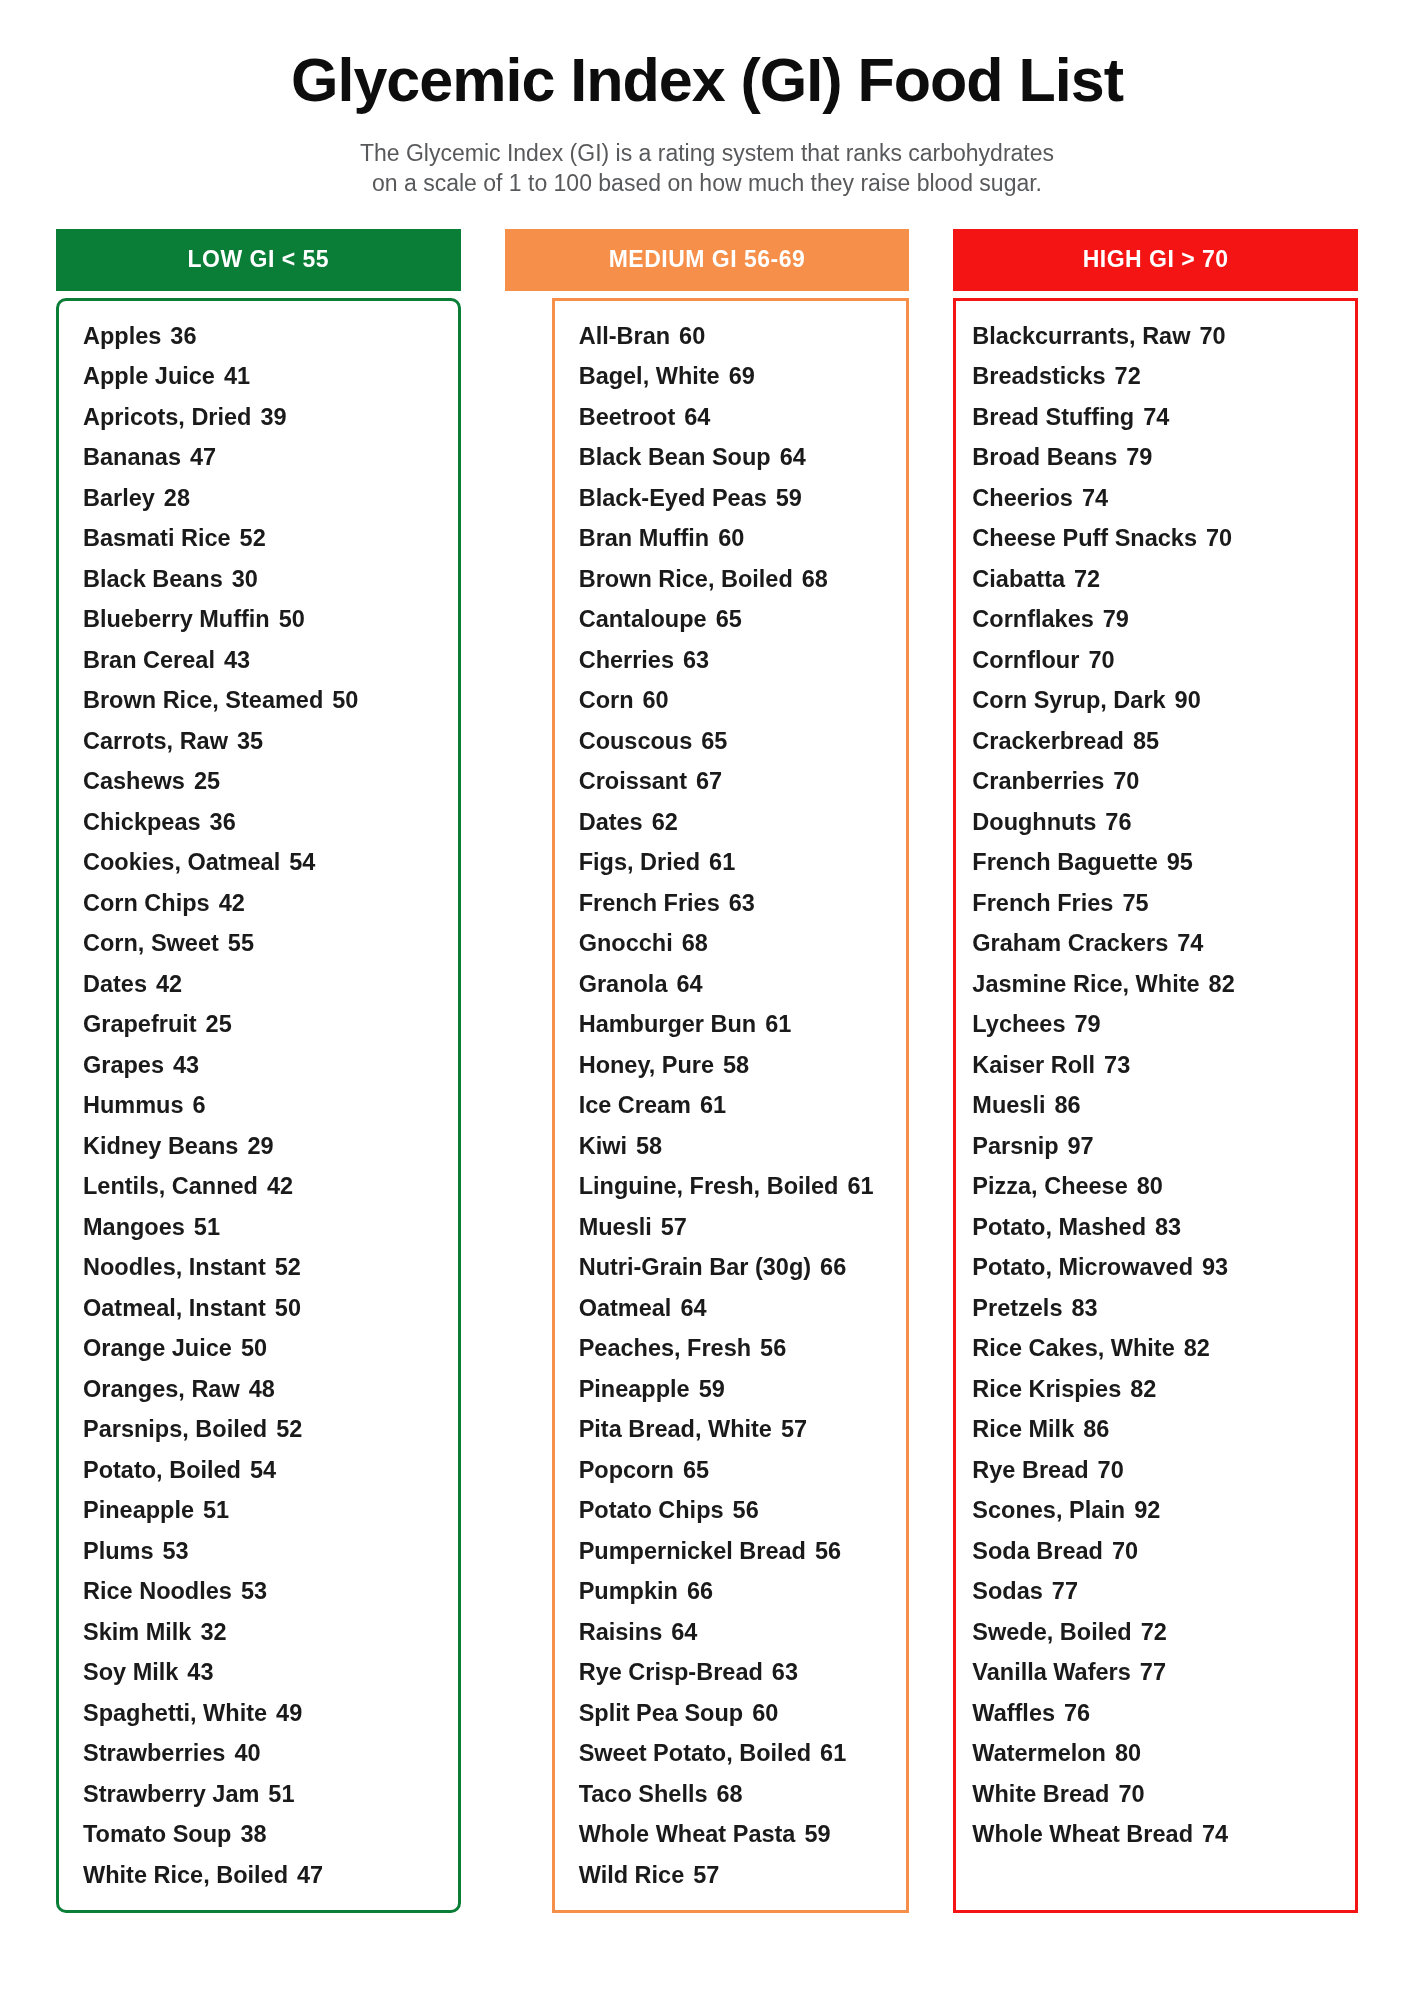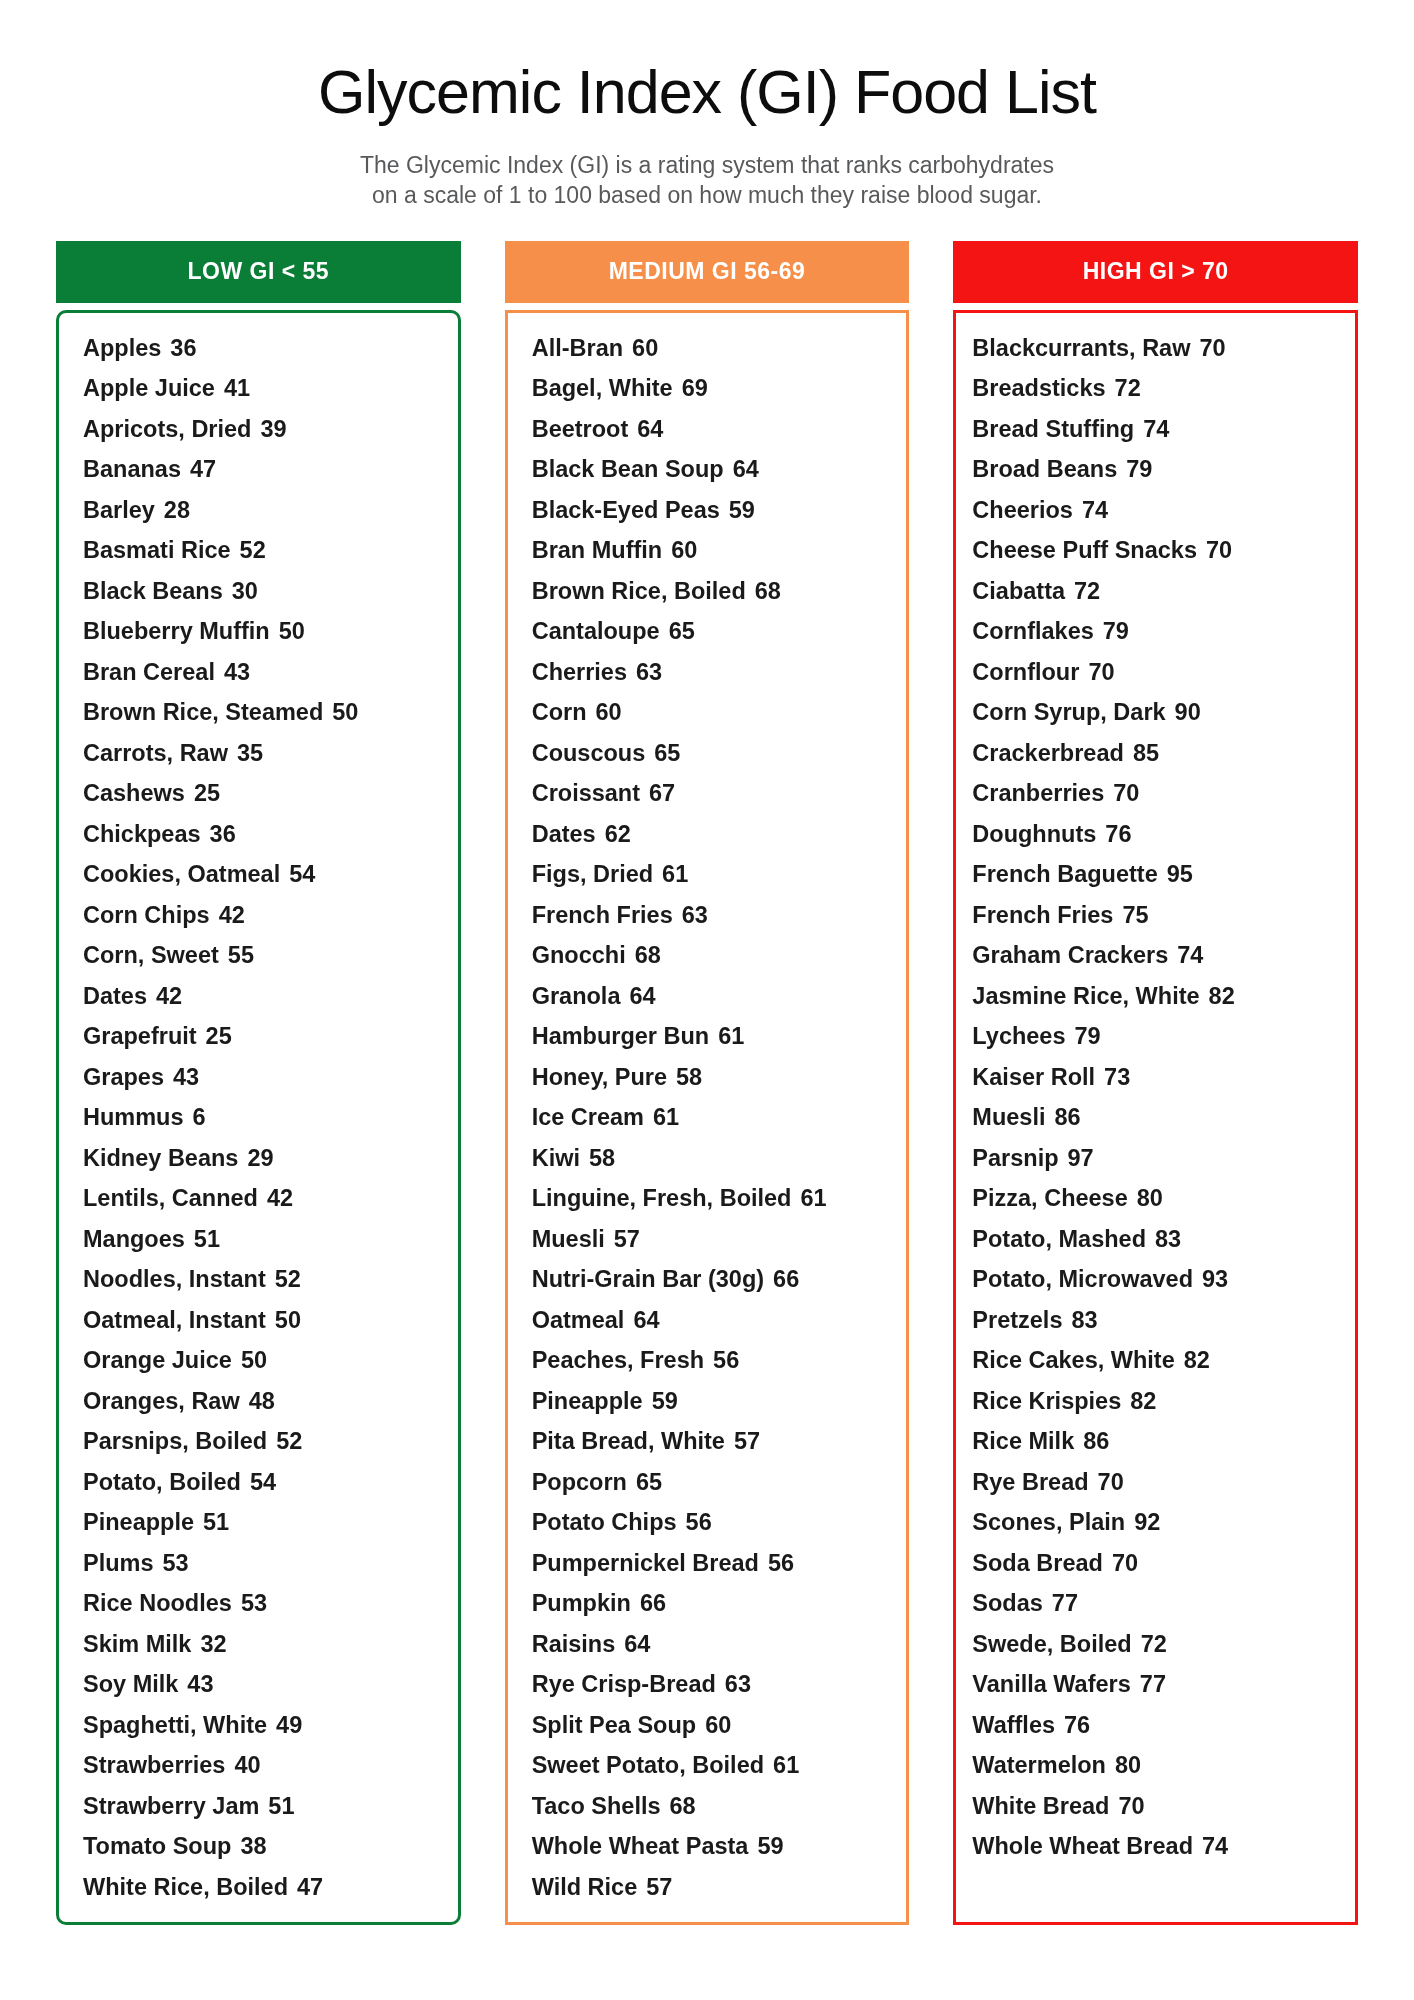--- a/index.html
+++ b/index.html
@@ -10,25 +10,24 @@
     margin: 0 auto;
     overflow: hidden;
     font-family: "Liberation Sans", sans-serif;
     color: #1a1a1a;
   }
   .page { width: 100%; height: 100%; padding: 48px 56px 0 56px; }
 
   .title {
     text-align: center;
     font-size: 61px;
-    font-weight: 400;
+    font-weight: 700;
     letter-spacing: -1px;
     color: #0d0d0d;
     line-height: 1.05;
-    margin-top: 12px;
   }
   .subtitle {
     margin-top: 26px;
     text-align: center;
     font-size: 23px;
     color: #58595b;
     line-height: 1.32;
     font-weight: 400;
   }
 
@@ -119,21 +118,21 @@
             <li class="food-row"><span class="food-name">Strawberries</span><span class="food-gi">40</span></li>
             <li class="food-row"><span class="food-name">Strawberry Jam</span><span class="food-gi">51</span></li>
             <li class="food-row"><span class="food-name">Tomato Soup</span><span class="food-gi">38</span></li>
             <li class="food-row"><span class="food-name">White Rice, Boiled</span><span class="food-gi">47</span></li>
           </ul>
       </div>
     </section>
 
     <section class="column">
       <header class="col-header" style="background-color: rgb(246, 143, 73);">MEDIUM GI 56-69</header>
-      <div class="col-box" style="border-color: rgb(246, 143, 73);">
+      <div class="col-box" style="border-color: rgb(246, 143, 73); margin-left: 47px;">
         <ul class="food-list">
             <li class="food-row"><span class="food-name">All-Bran</span><span class="food-gi">60</span></li>
             <li class="food-row"><span class="food-name">Bagel, White</span><span class="food-gi">69</span></li>
             <li class="food-row"><span class="food-name">Beetroot</span><span class="food-gi">64</span></li>
             <li class="food-row"><span class="food-name">Black Bean Soup</span><span class="food-gi">64</span></li>
             <li class="food-row"><span class="food-name">Black-Eyed Peas</span><span class="food-gi">59</span></li>
             <li class="food-row"><span class="food-name">Bran Muffin</span><span class="food-gi">60</span></li>
             <li class="food-row"><span class="food-name">Brown Rice, Boiled</span><span class="food-gi">68</span></li>
             <li class="food-row"><span class="food-name">Cantaloupe</span><span class="food-gi">65</span></li>
             <li class="food-row"><span class="food-name">Cherries</span><span class="food-gi">63</span></li>

